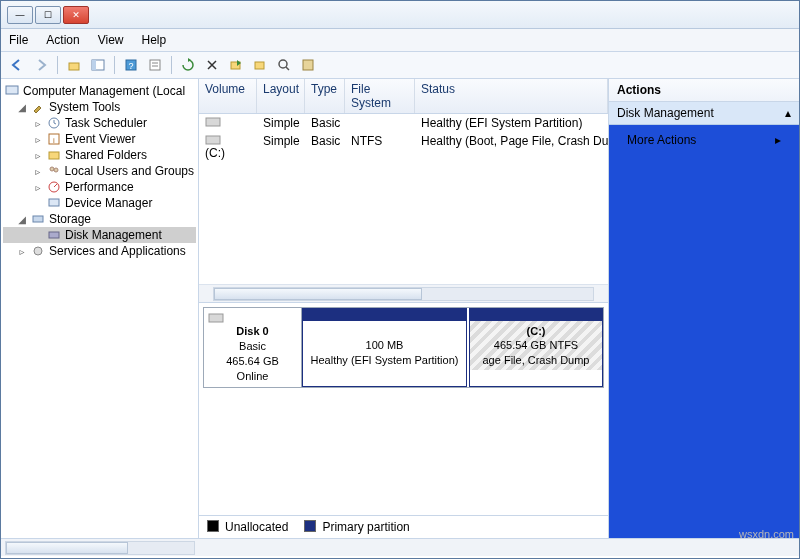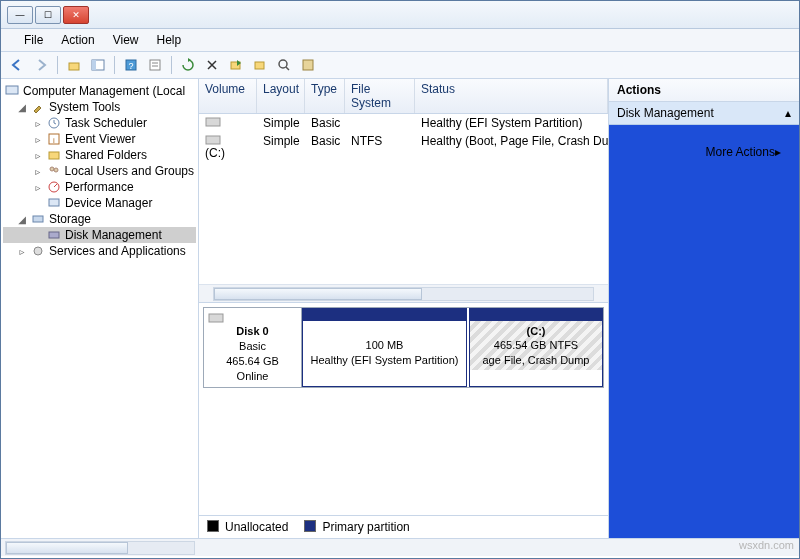--- a/index.html
+++ b/index.html
@@ -17,21 +17,21 @@
     display: flex; align-items: center; justify-content: space-between;
     height: 28px;
     background: linear-gradient(#f4f8fc,#e3ecf6);
     border-bottom: 1px solid #b8c9de;
     padding: 0 4px 0 6px;
   }
   .titlebar-left { display:flex; align-items:center; gap:6px; }
   .win-btns { display:flex; gap:2px; }
   .win-btn { width:26px; height:18px; border:1px solid #7a93b1; background:linear-gradient(#f3f7fc,#dbe6f3); display:flex;align-items:center;justify-content:center;border-radius:2px; font-size:9px;}
   .win-btn.close { background:linear-gradient(#f07b6f,#d64431); color:#fff; border-color:#a0322a;}
-  .menubar { display:flex; gap:2px; padding:2px 15px; background:#f3f6fa; border-bottom:1px solid #c8d6e8;}
+  .menubar { display:flex; gap:2px; padding:2px 0; background:#f3f6fa; border-bottom:1px solid #c8d6e8;}
   .menubar span { padding:2px 8px; }
   .toolbar { display:flex; align-items:center; gap:4px; padding:3px 6px; background:#f5f8fc; border-bottom:1px solid #c8d6e8;}
   .tb-btn { width:20px; height:20px; display:flex; align-items:center; justify-content:center; border:1px solid transparent; }
   .tb-sep { width:1px; height:18px; background:#b6c5d8; margin:0 2px; }
   .main { display:flex; height: calc(100% - 28px - 22px - 28px - 20px); }
   .tree { width:198px; border-right:1px solid #c8d6e8; overflow:hidden; padding:4px 2px; background:#fff;}
   .tree-row { display:flex; align-items:center; gap:4px; padding:1px 2px; white-space:nowrap;}
   .tree-row.sel { background:#cfcfcf; }
   .indent1 { padding-left:14px; }
   .indent2 { padding-left:30px; }
@@ -52,22 +52,22 @@
   .part { border:1px solid #1c2f80; display:flex; flex-direction:column; font-size:11px;}
   .part .hdr { height:12px; background:#1c2f80;}
   .part .body { padding:3px 4px; line-height:1.3; }
   .part.hatched .body { background:repeating-linear-gradient(135deg,#f4f4f4,#f4f4f4 4px,#dcdcdc 4px,#dcdcdc 8px);}
   .legend { display:flex; gap:16px; padding:4px 8px; border-top:1px solid #c8d6e8; background:#fff;}
   .legend-item { display:flex; align-items:flex-start; gap:6px;}
   .swatch { width:12px; height:12px; border:1px solid #666;}
   .actions { width:190px; background:#1d4ed8;}
   .actions-hd { padding:4px 8px; font-weight:bold; border-bottom:1px solid #c8d6e8; background:linear-gradient(#f9fbfe,#eef3fa);}
   .actions-sub { padding:4px 8px; background:#d9e7f8; border-bottom:1px solid #b8cee8; display:flex; justify-content:space-between;}
-  .actions-item { padding:20px 18px; display:flex; justify-content:flex-end;}
-  .watermark { position:absolute; right:6px; bottom:8px; color:#b6b6b6; font-size:11px;margin-left:11px;}
+  .actions-item { padding:8px 18px; display:flex; justify-content:space-between;}
+  .watermark { position:absolute; right:6px; bottom:19px; color:#b6b6b6; font-size:11px;margin-left:11px;}
   svg { display:block; }
 </style>
 </head>
 <body>
 
 <div class="titlebar">
   <div class="win-btns">
     <div class="win-btn">—</div>
     <div class="win-btn">☐</div>
     <div class="win-btn close">✕</div>

